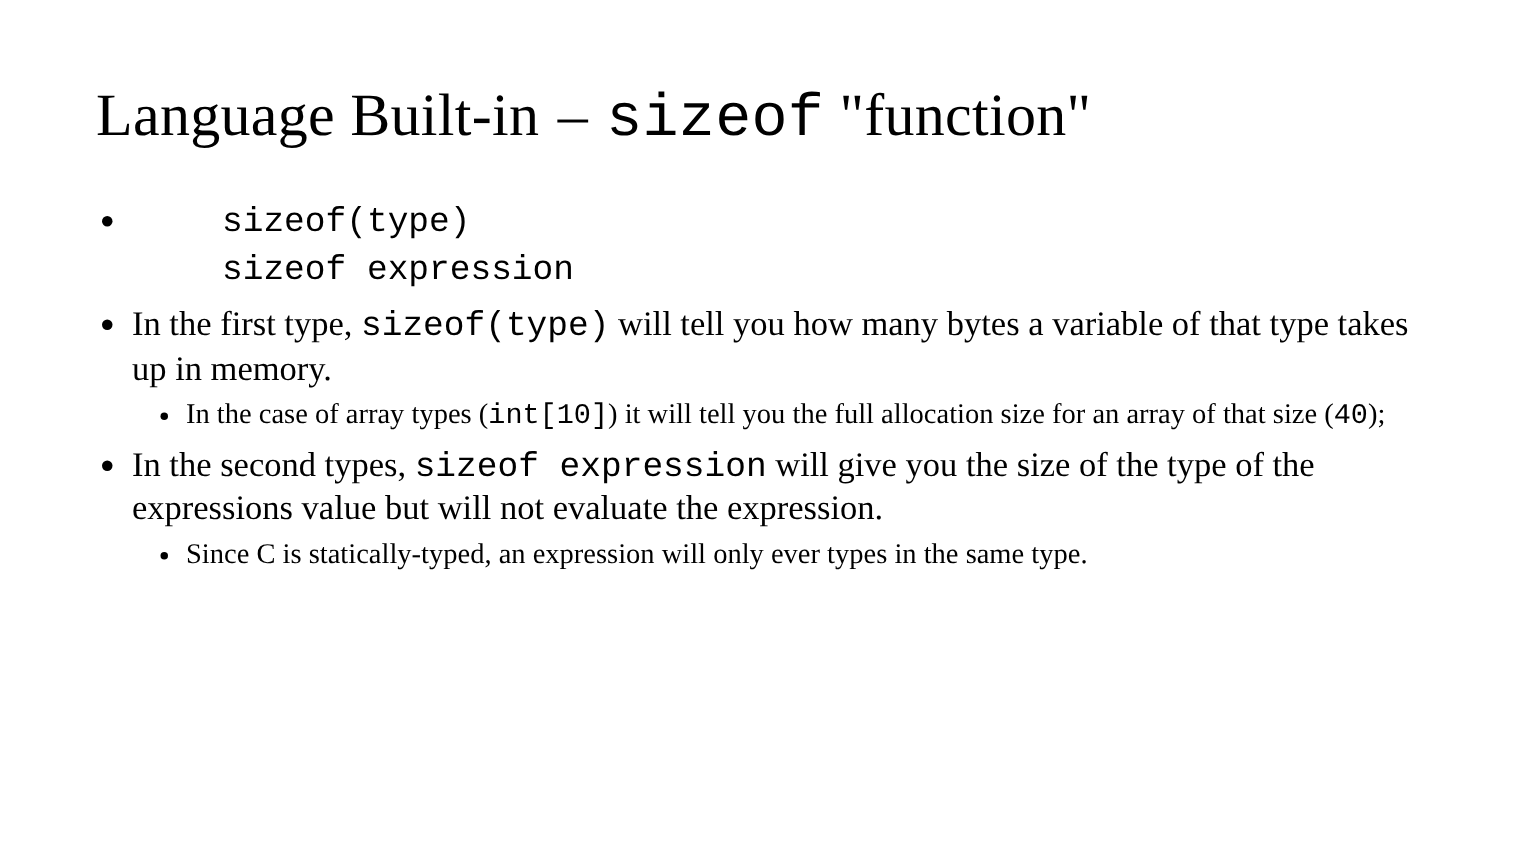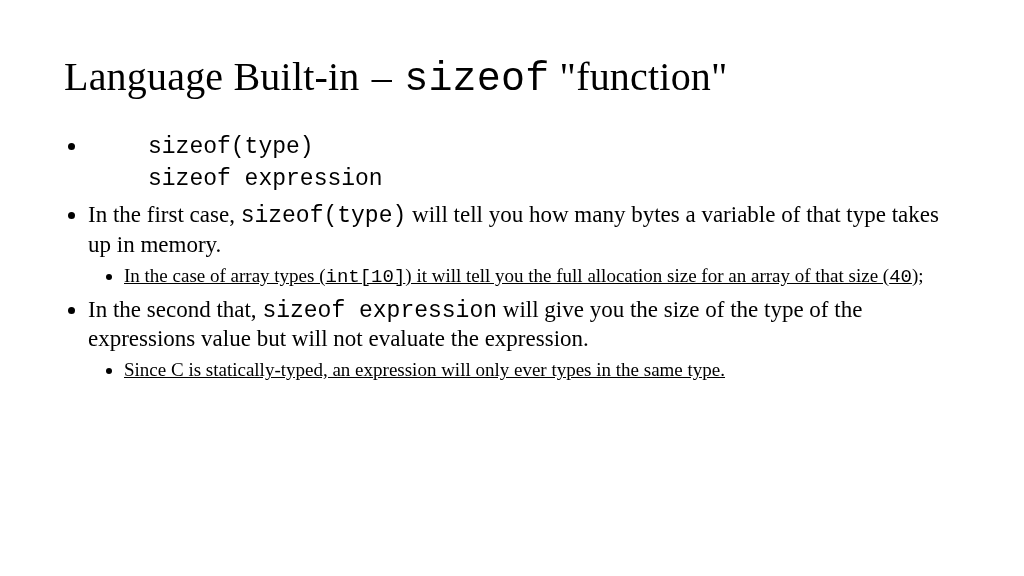--- a/index.html
+++ b/index.html
@@ -51,21 +51,20 @@
   }
   ul.sub {
     margin: 4px 0 6px 0;
     padding-left: 36px;
     list-style: disc;
     font-size: 19px;
     line-height: 1.25;
   }
   ul.sub > li {
     margin-bottom: 4px;
-    text-decoration: underline;
   }
 </style>
 </head>
 <body>
 
 <div class="slide">
 
   <h1 class="title">
     <span>Language Built-in</span>
     <span class="dash">–</span>
@@ -77,32 +76,32 @@
 
     <li>
       <div class="code-block">
         <div>sizeof(type)</div>
         <div>sizeof expression</div>
       </div>
     </li>
 
     <li>
       <span class="body-text">
-        <span>In the first case, </span><span class="mono">sizeof(type)</span><span> will tell you how many bytes a variable of that type takes up in memory.</span>
+        <span>In the first type, </span><span class="mono">sizeof(type)</span><span> will tell you how many bytes a variable of that type takes up in memory.</span>
       </span>
       <ul class="sub">
         <li>
           <span>In the case of array types (</span><span class="mono">int[10]</span><span>) it will tell you the full allocation size for an array of that size (</span><span class="mono">40</span><span>);</span>
         </li>
       </ul>
     </li>
 
     <li>
       <span class="body-text">
-        <span>In the second that, </span><span class="mono">sizeof expression</span><span> will give you the size of the type of the expressions value but will not evaluate the expression.</span>
+        <span>In the second types, </span><span class="mono">sizeof expression</span><span> will give you the size of the type of the expressions value but will not evaluate the expression.</span>
       </span>
       <ul class="sub">
         <li>Since C is statically-typed, an expression will only ever types in the same type.</li>
       </ul>
     </li>
 
   </ul>
 
 </div>
 

